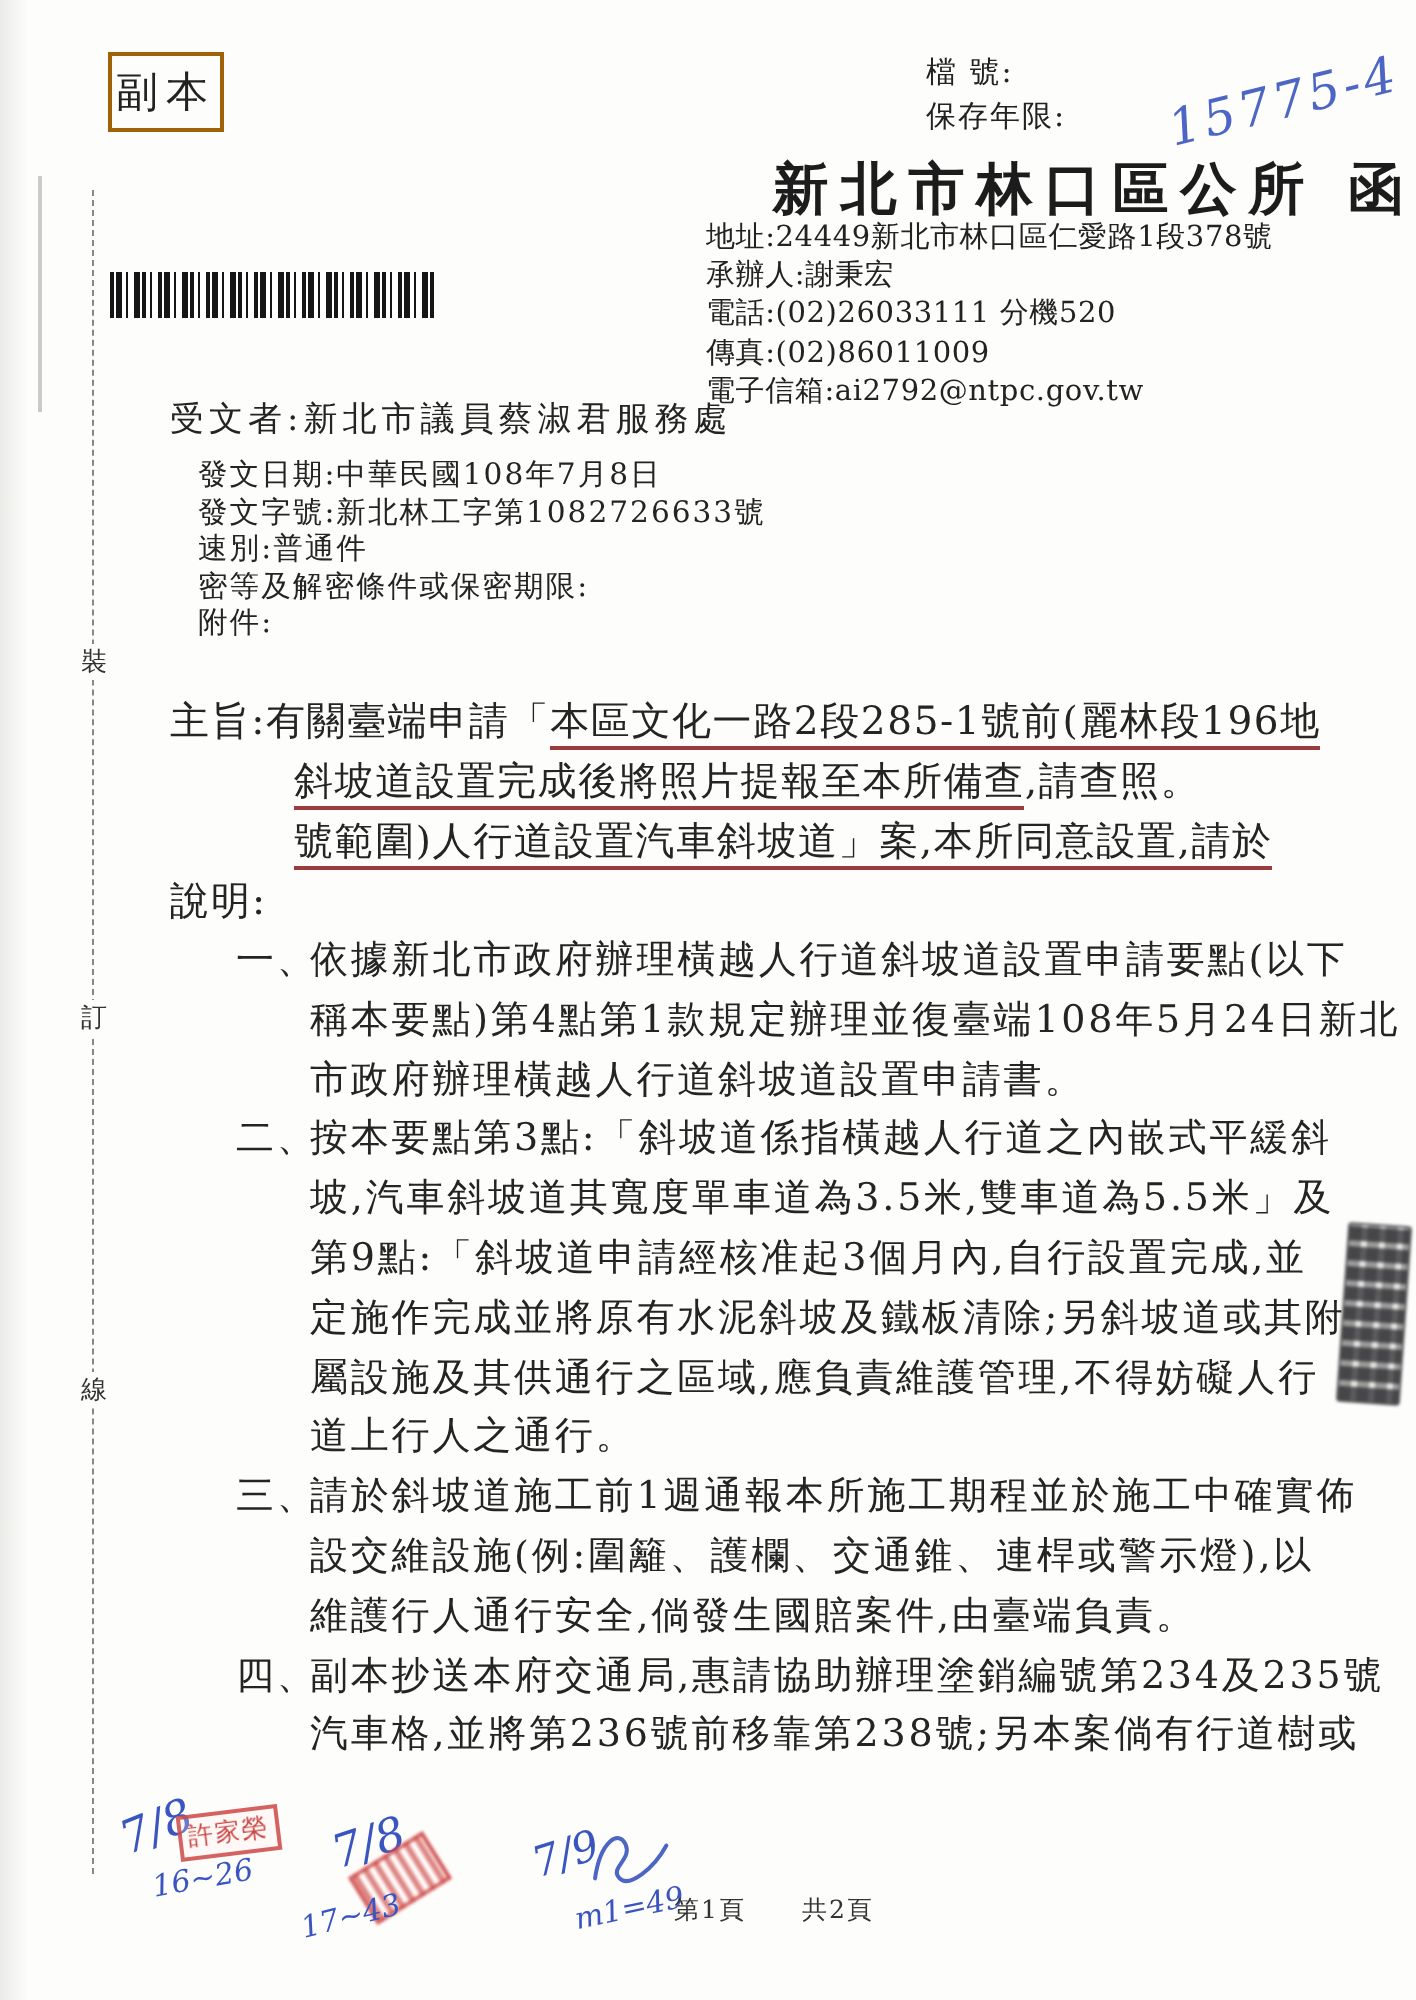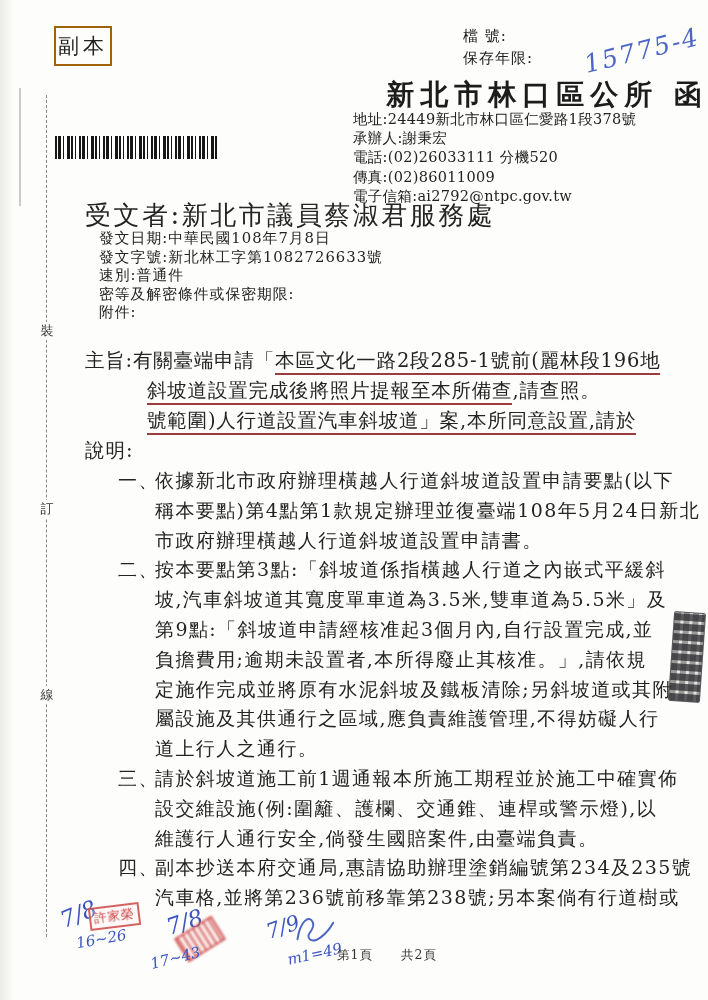--- a/index.html
+++ b/index.html
@@ -37,21 +37,21 @@
   .contact div{white-space:nowrap;}
 
   .barcode{
     position:absolute;left:55px;top:136px;width:162px;height:23px;
     background:repeating-linear-gradient(90deg,
       #161616 0 2px,#fff 2px 3px,#161616 3px 6px,#fff 6px 8px,
       #161616 8px 9px,#fff 9px 12px,#161616 12px 15px,#fff 15px 16px,
       #161616 16px 18px,#fff 18px 20px,#161616 20px 21px,#fff 21px 24px);
   }
 
-  .recipient{position:absolute;left:85px;top:198px;font-size:26px;letter-spacing:2.5px;color:#242424;white-space:nowrap;}
+  .recipient{position:absolute;left:85px;top:198px;font-size:17px;letter-spacing:2.5px;color:#242424;white-space:nowrap;}
 
   .meta{position:absolute;left:85px;top:229px;font-size:14.8px;line-height:18.6px;letter-spacing:1px;color:#242424;margin-left:14px;}
   .meta div{white-space:nowrap;}
 
   
   .subject{position:absolute;left:85px;top:346px;font-size:19.5px;letter-spacing:.8px;color:#242424;}
   .subj-line{height:30px;line-height:30px;white-space:nowrap;}
   .subj-indent{margin-left:62px;}
   .u{border-bottom:2.5px solid #9c3c3c;padding-bottom:1px;}
 
@@ -162,21 +162,20 @@
       <span class="num">一、</span>
       <div class="ln">依據新北市政府辦理橫越人行道斜坡道設置申請要點(以下</div>
       <div class="ln">稱本要點)第4點第1款規定辦理並復臺端108年5月24日新北</div>
       <div class="ln">市政府辦理橫越人行道斜坡道設置申請書。</div>
     </div>
     <div class="item">
       <span class="num">二、</span>
       <div class="ln">按本要點第3點:「斜坡道係指橫越人行道之內嵌式平緩斜</div>
       <div class="ln">坡,汽車斜坡道其寬度單車道為3.5米,雙車道為5.5米」及</div>
       <div class="ln">第9點:「斜坡道申請經核准起3個月內,自行設置完成,並</div>
-      <div class="ln">負擔費用;逾期未設置者,本所得廢止其核准。」,請依規</div>
       <div class="ln">定施作完成並將原有水泥斜坡及鐵板清除;另斜坡道或其附</div>
       <div class="ln">屬設施及其供通行之區域,應負責維護管理,不得妨礙人行</div>
       <div class="ln">道上行人之通行。</div>
     </div>
     <div class="item">
       <span class="num">三、</span>
       <div class="ln">請於斜坡道施工前1週通報本所施工期程並於施工中確實佈</div>
       <div class="ln">設交維設施(例:圍籬、護欄、交通錐、連桿或警示燈),以</div>
       <div class="ln">維護行人通行安全,倘發生國賠案件,由臺端負責。</div>
     </div>

